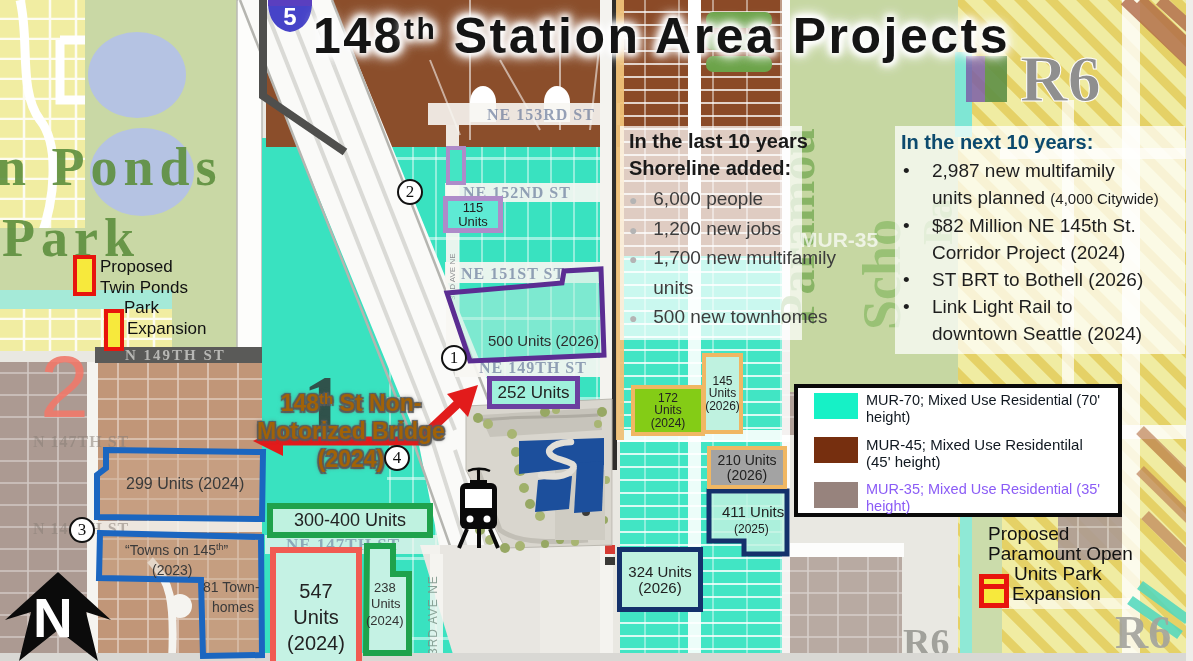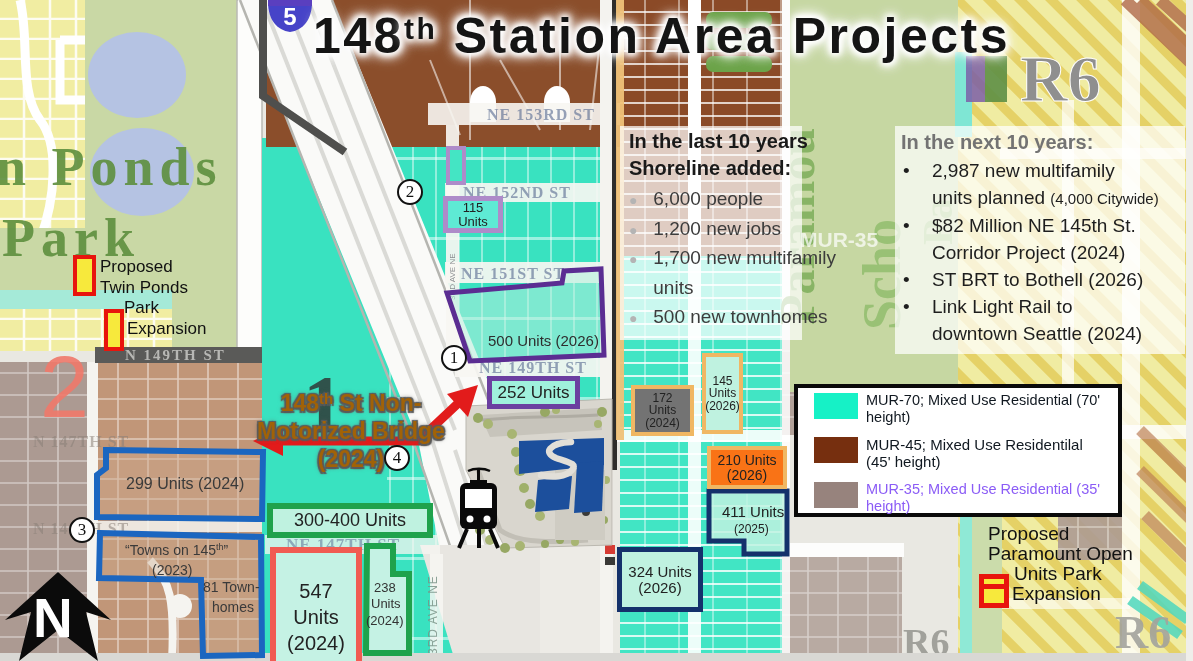--- a/index.html
+++ b/index.html
@@ -335,21 +335,21 @@
 <div class="ov" style="left:629px;top:128px;width:180px;font-size:20px;font-weight:bold;color:#1A1A1A;line-height:27px;">In the last 10 years<br>Shoreline added:</div>
 <div class="ov" style="left:629px;top:185px;width:260px;font-size:19px;color:#3C3C3C;line-height:28.5px;white-space:nowrap;">
   <div><span style="color:#B4B4B4;font-size:14px;">●</span>&nbsp;&nbsp; 6,000 people</div>
   <div><span style="color:#B4B4B4;font-size:14px;">●</span>&nbsp;&nbsp; 1,200 new jobs</div>
   <div><span style="color:#B4B4B4;font-size:14px;">●</span>&nbsp;&nbsp; 1,700 new multifamily</div>
   <div><span style="visibility:hidden;font-size:14px;">●</span>&nbsp;&nbsp; units</div>
   <div><span style="color:#B4B4B4;font-size:14px;">●</span>&nbsp;&nbsp; 500 new townhomes</div>
 </div>
 
 <div class="ov" style="left:895px;top:126px;width:290px;height:228px;background:rgba(255,255,255,0.72);"></div>
-<div class="ov" style="left:901px;top:131px;width:280px;font-size:20px;font-weight:bold;color:#737373;">In the next 10 years:</div>
+<div class="ov" style="left:901px;top:131px;width:280px;font-size:20px;font-weight:bold;color:#0c4a6e;">In the next 10 years:</div>
 <div class="ov" style="left:903px;top:157px;width:300px;font-size:19px;color:#1E1E1E;line-height:27px;white-space:nowrap;">
   <div style="display:flex;">
         <span style="width:29px;">•</span>
         <span>2,987 new multifamily<br>units planned <span style="font-size:15px;">(4,000 Citywide)</span></span>
       </div>
   <div style="display:flex;">
         <span style="width:29px;">•</span>
         <span>$82 Million NE 145th St.<br>Corridor Project (2024)</span>
       </div>
   <div style="display:flex;">
@@ -387,25 +387,25 @@
 <div class="box" style="left:443px;top:196px;width:60px;height:37px;border:5px solid #AE8BC9;background:#5eead4;font-size:13px;">115<br>Units</div>
 
 <div class="box" style="left:446px;top:146px;width:20px;height:39px;border:4px solid #AE8BC9;background:#44E5C4;"></div>
 
 <div class="box" style="left:487px;top:376px;width:93px;height:33px;border:5px solid #6B3FA0;background:#9FF0DC;font-size:17px;">252 Units</div>
 
 <div class="box" style="left:267px;top:503px;width:166px;height:35px;border:6px solid #1FA24C;background:#BFF2E0;font-size:18px;">300-400 Units</div>
 
 <div class="box" style="left:270px;top:547px;width:92px;height:139px;border:6px solid #F15B52;background:#C5F2E4;font-size:20px;line-height:26px;">547<br>Units<br>(2024)</div>
 
-<div class="box" style="left:631px;top:385px;width:63px;height:51px;border:4px solid #F0B763;background:#737373;font-size:12px;">172<br>Units<br>(2024)</div>
+<div class="box" style="left:631px;top:385px;width:74px;height:51px;border:4px solid #F0B763;background:#84cc16;font-size:12px;">172<br>Units<br>(2024)</div>
 
 <div class="box" style="left:702px;top:353px;width:41px;height:81px;border:4px solid #F0B763;background:#BFF2E0;font-size:12px;">145<br>Units<br>(2026)</div>
 
-<div class="box" style="left:707px;top:446px;width:80px;height:43px;border:4px solid #F0B763;background:#f97316;font-size:14px;">210 Units<br>(2026)</div>
+<div class="box" style="left:707px;top:446px;width:80px;height:43px;border:4px solid #F0B763;background:#a3a3a3;font-size:14px;">210 Units<br>(2026)</div>
 
 <div class="box" style="left:617px;top:547px;width:86px;height:65px;border:5px solid #14316B;background:#BFF2E0;font-size:15px;">324 Units<br>(2026)</div>
 
 <div class="ov" style="left:236px;top:385px;width:230px;text-align:center;font-size:23px;font-weight:bold;color:#a16207;line-height:28px;
   text-shadow:-1.5px -1.5px 1px #5A5A5A,1.5px -1.5px 1px #5A5A5A,-1.5px 1.5px 1px #5A5A5A,1.5px 1.5px 1px #5A5A5A,0 0 5px #666;">148<span style="font-size:15px;vertical-align:7px;">th</span> St Non-<br>Motorized Bridge<br>(2024)</div>
 
 <div class="circ" style="left:441px;top:345px;">1</div>
 
 <div class="circ" style="left:397px;top:179px;">2</div>
 

